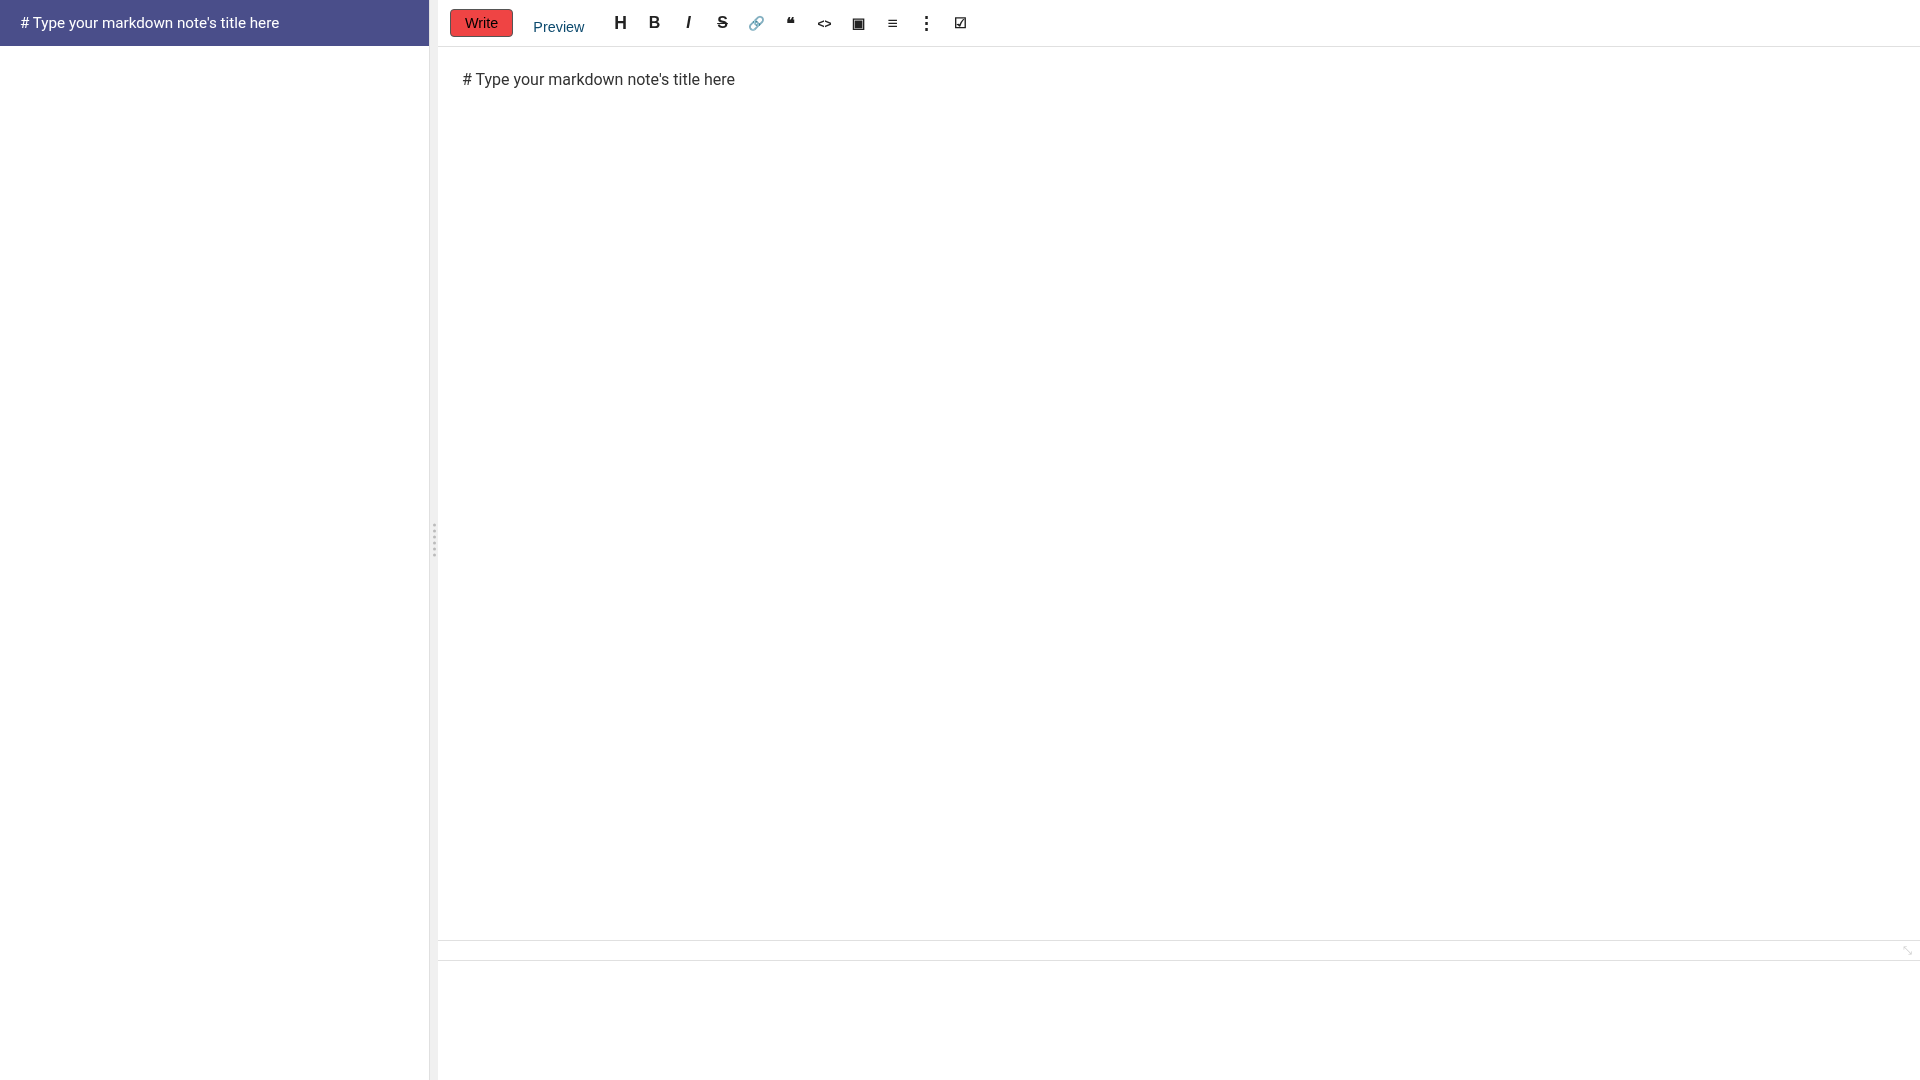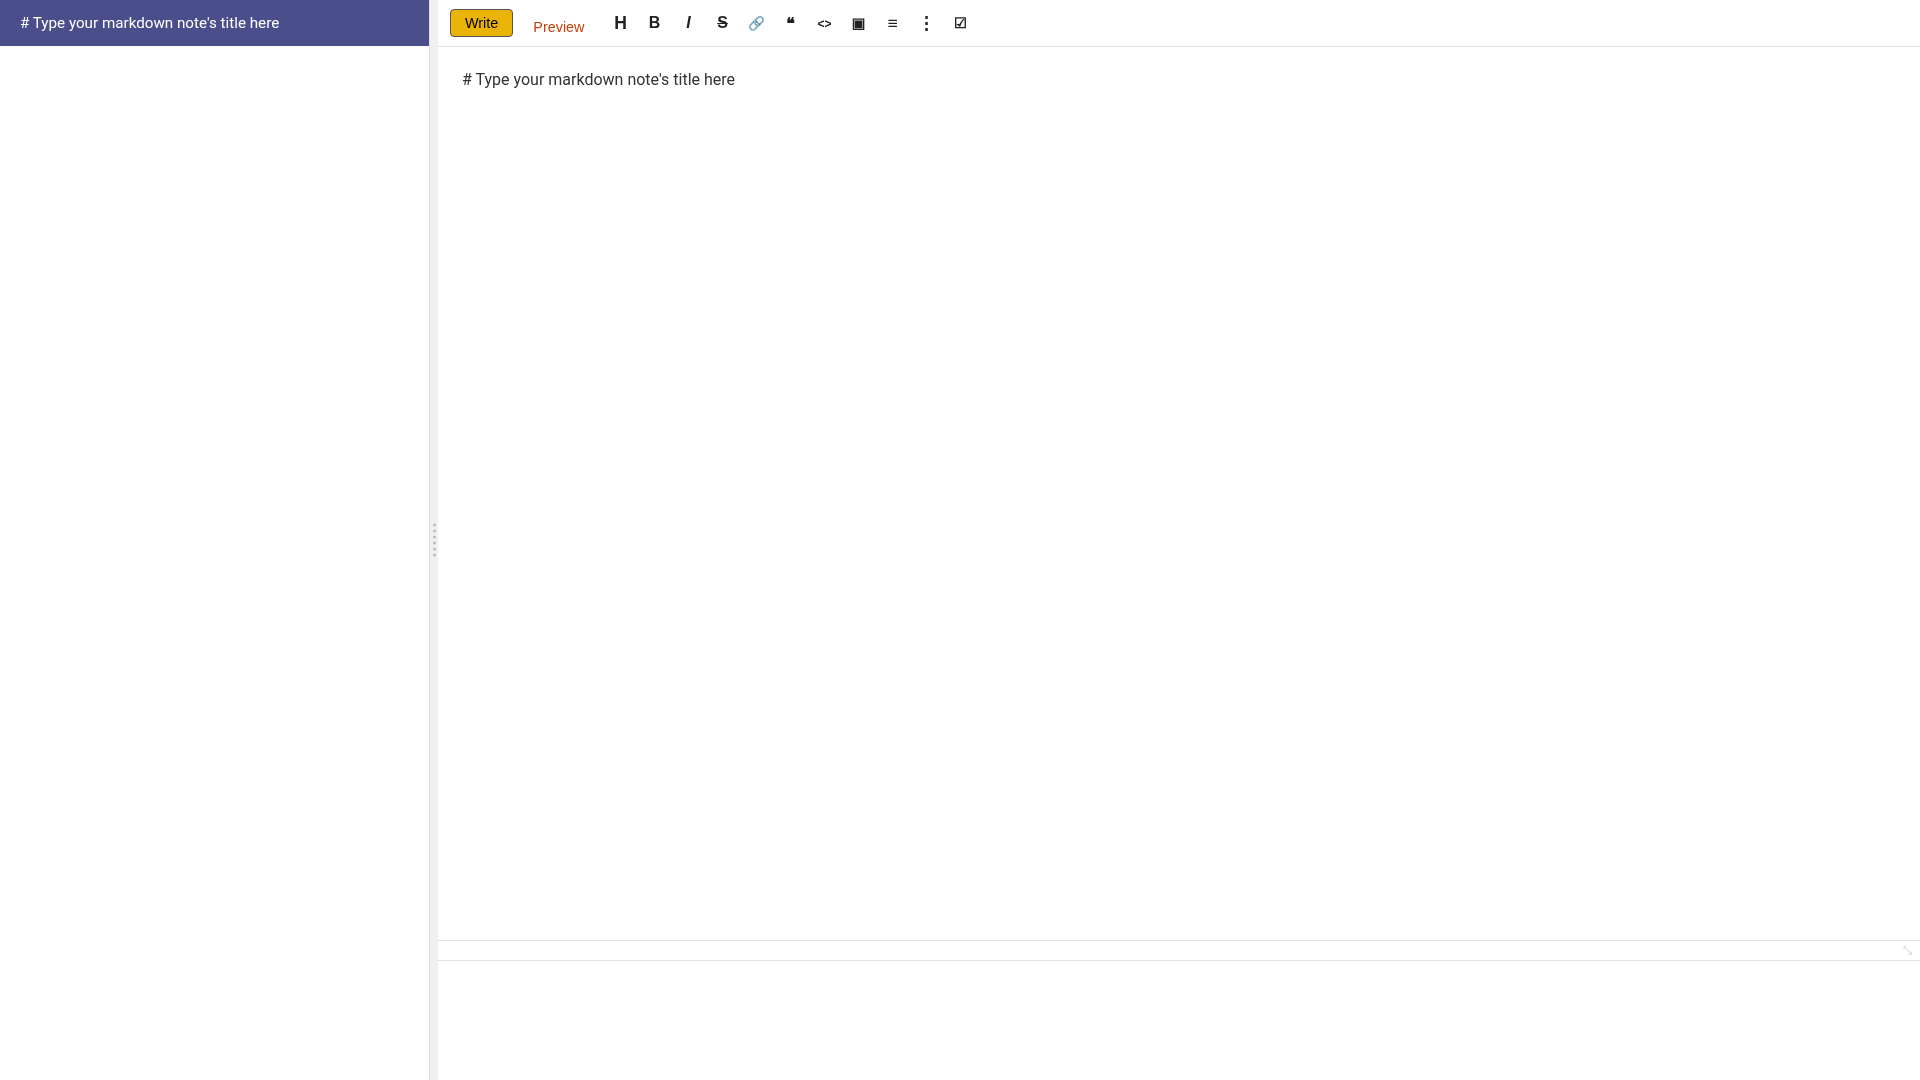--- a/index.html
+++ b/index.html
@@ -124,27 +124,27 @@
       border: 1px solid #ccc;
       background: #fff;
       font-size: 0.9rem;
       cursor: pointer;
       border-radius: 4px;
       margin-right: 4px;
     }
 
     .tab-write {
       border-color: #555;
-      background: #eab308;
+      background: #ef4444;
     }
 
     .tab-preview {
       border: none;
       border-radius: 4px;
-      color: #c2410c;
+      color: #0c4a6e;
       margin-top: 8px;
     }
 
     .toolbar-btn {
       width: 32px;
       height: 32px;
       display: flex;
       align-items: center;
       justify-content: center;
       background: none;

